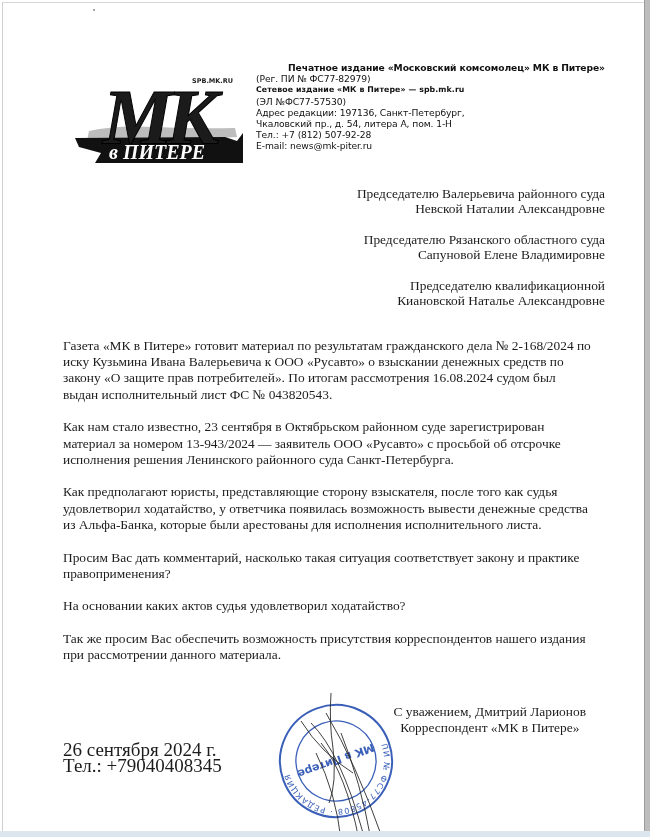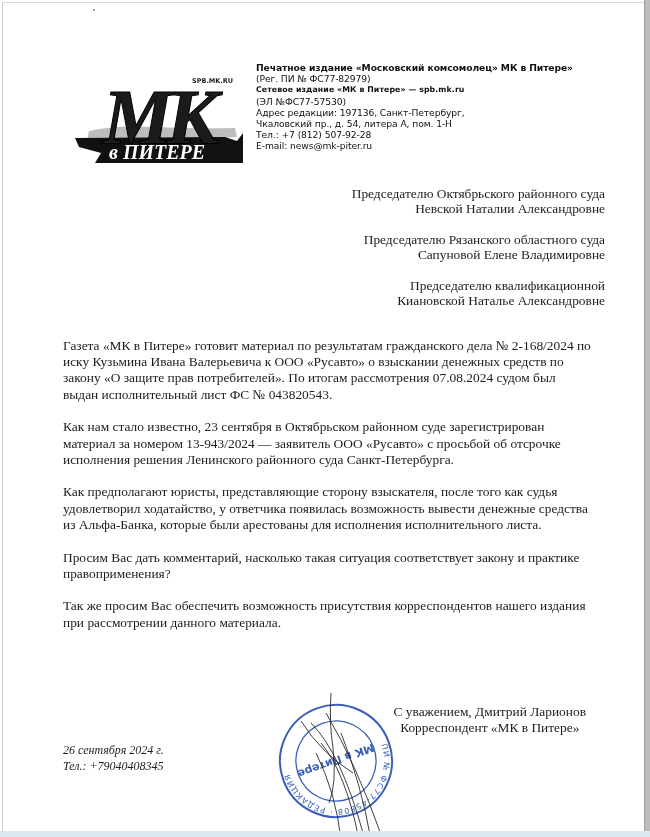--- a/index.html
+++ b/index.html
@@ -66,21 +66,21 @@
     .masthead {
       position: absolute;
       left: 253px;
       top: 59px;
       font-family: "DejaVu Sans", sans-serif;
       font-size: 9.2px;
       line-height: 11.2px;
       color: #111;
       letter-spacing: -0.1px;
     }
-    .masthead .bold { font-weight: bold; }
+    .masthead .bold { font-weight: bold; margin-left: 32px; }
     .masthead .small-bold {
       font-weight: bold;
       font-size: 7.8px;
       letter-spacing: 0.1px;
     }
 
     
     .addressees {
       position: absolute;
       right: 40px;
@@ -114,24 +114,23 @@
       top: 701px;
       text-align: center;
       font-size: 13.4px;
       line-height: 16px;
       color: #1c1c1c;
     }
     .date-block {
       position: absolute;
       left: 60px;
       top: 739px;
-      font-size: 12px;
+      font-size: 19px;
       line-height: 16px;
       color: #1c1c1c;
-      font-style: italic;
     }
 
     
     .stamp {
       position: absolute;
       left: 268px;
       top: 690px;
       width: 130px;
       height: 147px;
     }
@@ -160,46 +159,47 @@
     <div class="small-bold">Сетевое издание «МК в Питере» — spb.mk.ru</div>
     <div>(ЭЛ №ФС77-57530)</div>
     <div>Адрес редакции: 197136, Санкт-Петербург,</div>
     <div>Чкаловский пр., д. 54, литера А, пом. 1-Н</div>
     <div>Тел.: +7 (812) 507-92-28</div>
     <div>E-mail: news@mk-piter.ru</div>
   </div>
 
   <div class="addressees">
     <div class="addr-block">
-      <div>Председателю Октябрьского районного суда</div>
+      <div>Председателю Валерьевича районного суда</div>
       <div>Невской Наталии Александровне</div>
     </div>
     <div class="addr-block">
       <div>Председателю Рязанского областного суда</div>
       <div>Сапуновой Елене Владимировне</div>
     </div>
     <div class="addr-block">
       <div>Председателю квалификационной</div>
       <div>Киановской Наталье Александровне</div>
     </div>
   </div>
 
   <div class="body-text">
     <p>Газета «МК в Питере» готовит материал по результатам гражданского дела № 2-168/2024 по
 иску Кузьмина Ивана Валерьевича к ООО «Русавто» о взыскании денежных средств по
-закону «О защите прав потребителей». По итогам рассмотрения 07.08.2024 судом был
+закону «О защите прав потребителей». По итогам рассмотрения 16.08.2024 судом был
 выдан исполнительный лист ФС № 043820543.</p>
     <p>Как нам стало известно, 23 сентября в Октябрьском районном суде зарегистрирован
 материал за номером 13-943/2024 — заявитель ООО «Русавто» с просьбой об отсрочке
 исполнения решения Ленинского районного суда Санкт-Петербурга.</p>
     <p>Как предполагают юристы, представляющие сторону взыскателя, после того как судья
 удовлетворил ходатайство, у ответчика появилась возможность вывести денежные средства
 из Альфа-Банка, которые были арестованы для исполнения исполнительного листа.</p>
     <p>Просим Вас дать комментарий, насколько такая ситуация соответствует закону и практике
 правоприменения?</p>
+    <p>На основании каких актов судья удовлетворил ходатайство?</p>
     <p>Так же просим Вас обеспечить возможность присутствия корреспондентов нашего издания
 при рассмотрении данного материала.</p>
   </div>
 
   <div class="stamp">
     <svg width="130" height="147" viewBox="0 0 130 147">
       <defs>
         <path id="outerArc" d="M 65 68 m -48 0 a 48 48 0 1 1 96 0 a 48 48 0 1 1 -96 0"></path>
       </defs>
       <g transform="rotate(160 65 68)">

